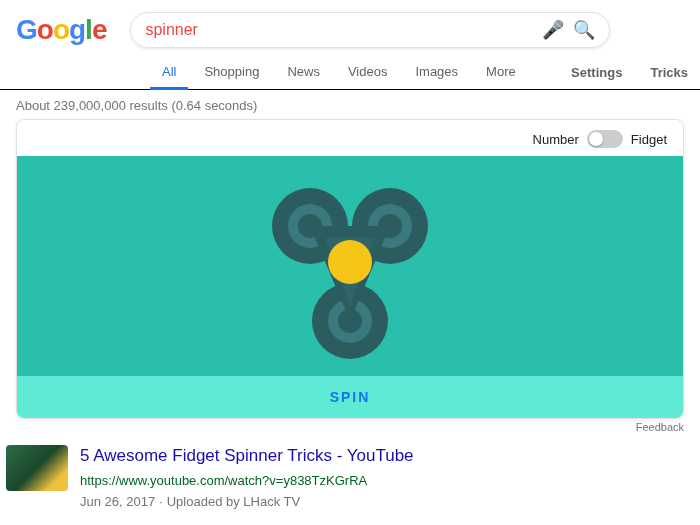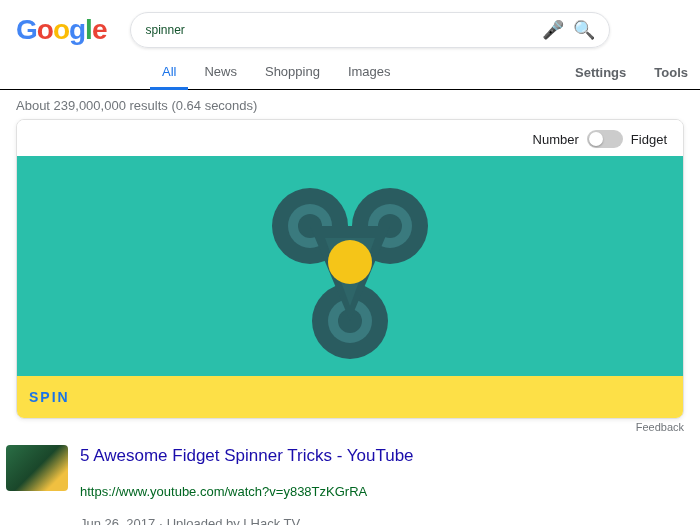--- a/index.html
+++ b/index.html
@@ -38,23 +38,23 @@
       border-radius: 24px;
       padding: 6px 14px;
       flex: 1;
       max-width: 480px;
       box-shadow: 0 1px 3px rgba(0,0,0,0.1);
       gap: 8px;
     }
     .search-input {
       border: none;
       outline: none;
-      font-size: 12px;
+      font-size: 16px;
       flex: 1;
-      color: #14532d;
+      color: #ef4444;
     }
     .mic-icon {
       color: #4285F4;
       font-size: 18px;
       cursor: pointer;
     }
     .search-icon {
       color: #4285F4;
       font-size: 18px;
       cursor: pointer;
@@ -144,22 +144,22 @@
       background: #2abfaa;
       width: 100%;
       height: 220px;
       display: flex;
       align-items: center;
       justify-content: center;
       position: relative;
     }
 
     .spinner-bottom {
-      background: #fde047;
-      text-align: left;
+      background: #5eead4;
+      text-align: center;
       padding: 12px;
       cursor: pointer;
     }
     .spin-label {
       font-size: 14px;
       font-weight: bold;
       color: #1a73e8;
       letter-spacing: 2px;
     }
     .feedback-row {
@@ -193,21 +193,21 @@
     .result-text {}
     .result-title {
       font-size: 17px;
       color: #1a0dab;
       cursor: pointer;
       line-height: 1.3;
     }
     .result-url {
       font-size: 13px;
       color: #006621;
-      margin: 17px 0;
+      margin: 6px 0;
     }
     .result-meta {
       font-size: 13px;
       color: #70757a;
     }
   </style>
 </head>
 <body>
 
 <div class="header">
@@ -216,26 +216,28 @@
   </div>
   <div class="search-bar">
     <input class="search-input" type="text" value="spinner" style="">
     <span class="mic-icon">🎤</span>
     <span class="search-icon">🔍</span>
   </div>
 </div>
 
 <div class="nav-tabs">
   <div class="nav-tab active">All</div>
+  <div class="nav-tab">Shopping</div>
   <div class="nav-tab">News</div>
-  <div class="nav-tab">Shopping</div>
+  <div class="nav-tab">Videos</div>
   <div class="nav-tab">Images</div>
+  <div class="nav-tab">More</div>
   <div class="nav-divider"></div>
   <div class="nav-settings">Settings</div>
-  <div class="nav-tools">Tools</div>
+  <div class="nav-tools">Tricks</div>
 </div>
 
 <div class="results-info">About 239,000,000 results (0.64 seconds)</div>
 
 <div class="spinner-card">
 
   <div class="spinner-toggle-row">
     <span class="toggle-label">Number</span>
     <div class="toggle-switch">
       <div class="toggle-knob"></div>

